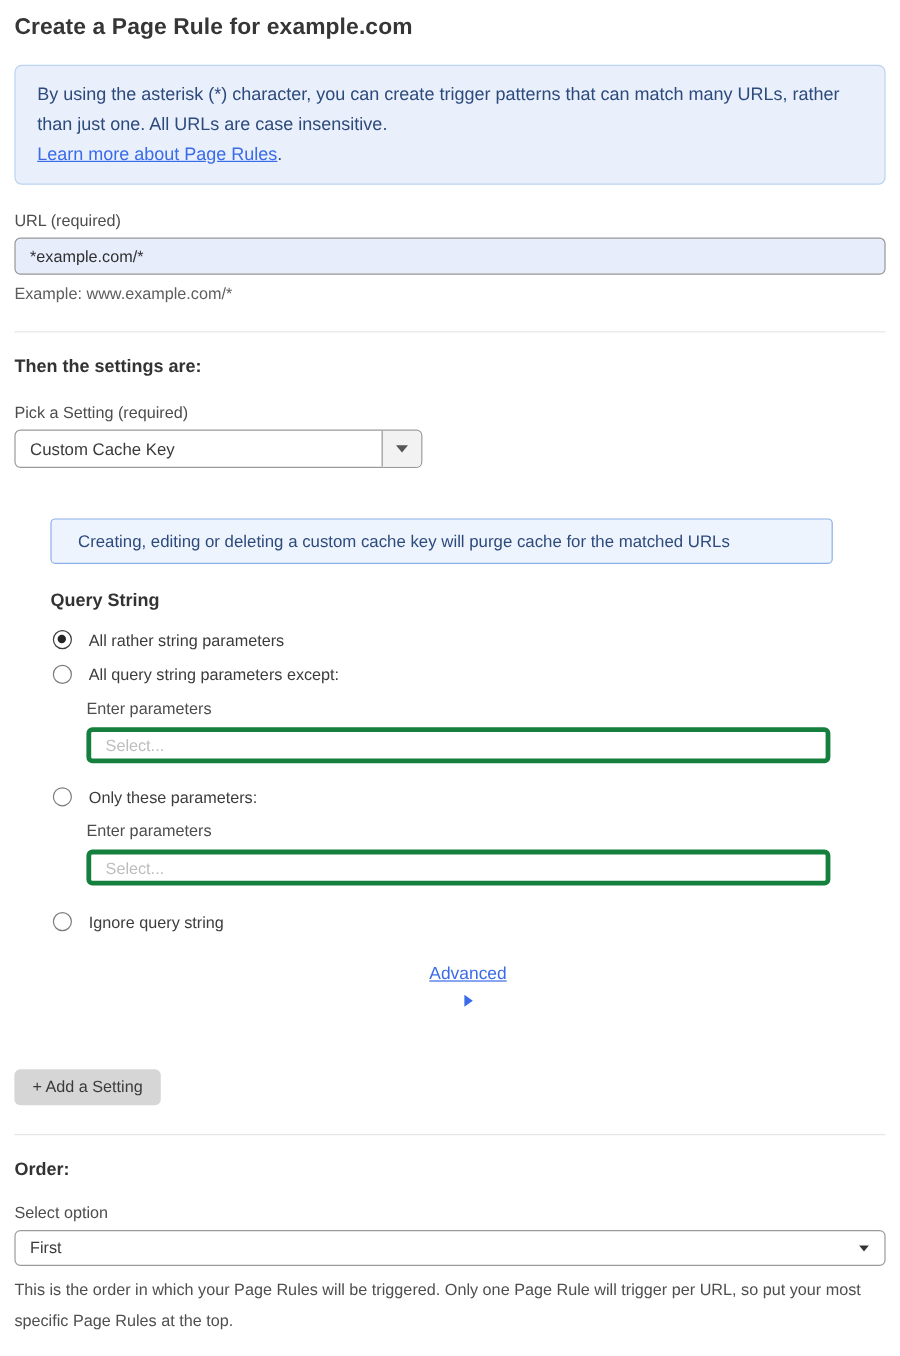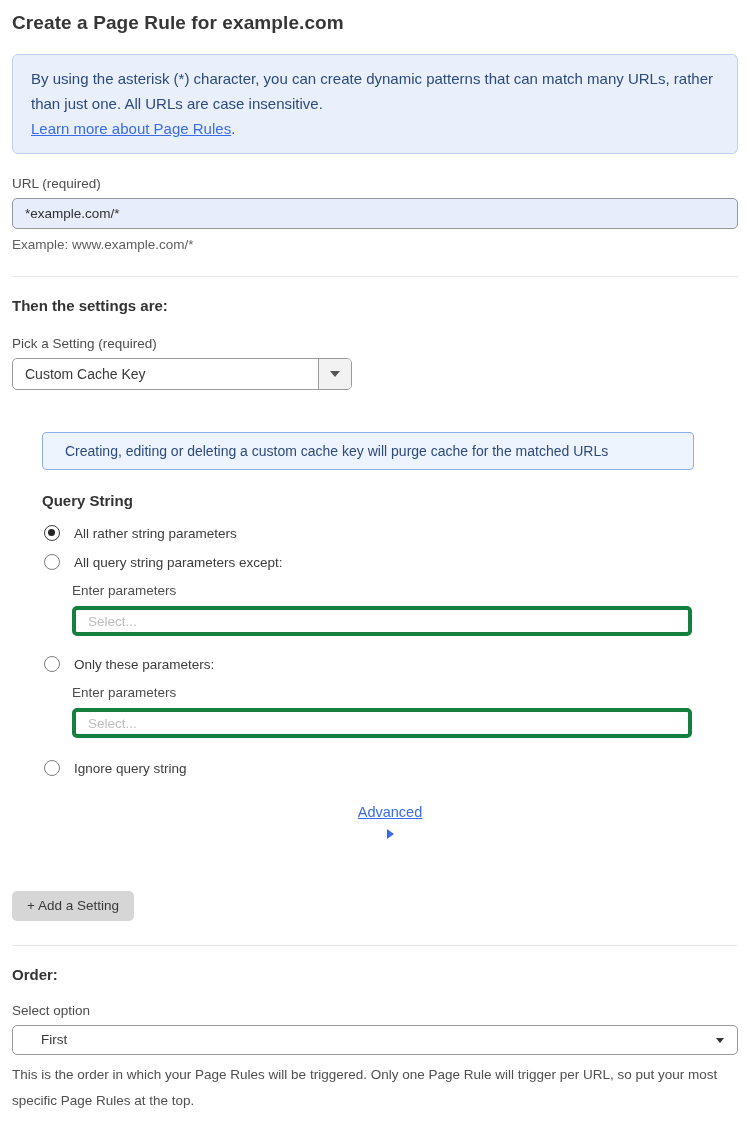--- a/index.html
+++ b/index.html
@@ -209,21 +209,21 @@
   .order-select {
     position: relative;
     width: 100%;
     height: 30px;
     border: 1px solid #9a9a9a;
     border-radius: 5px;
     background: #ffffff;
     font-size: 13.5px;
     color: #3a3a3a;
     line-height: 28px;
-    padding: 0 28px;
+    padding: 0 12px;
     cursor: pointer;
   }
   .order-select .caret-small {
     position: absolute;
     right: 13px; top: 12px;
     width: 0; height: 0;
     border-left: 4.5px solid transparent;
     border-right: 4.5px solid transparent;
     border-top: 5.5px solid #333333;
   }
@@ -236,21 +236,21 @@
   }
 </style>
 </head>
 <body>
 
 
 
 <h1 class="page-title">Create a Page Rule for example.com</h1>
 
 <div class="info-box">
-  <div>By using the asterisk (*) character, you can create dynamic patterns that can match many URLs, rather than just one. All URLs are case insensitive.</div>
+  <div>By using the asterisk (*) character, you can create trigger patterns that can match many URLs, rather than just one. All URLs are case insensitive.</div>
   <div><span class="link">Learn more about Page Rules</span><span class="suffix">.</span></div>
 </div>
 
 <div class="field-label">URL (required)</div>
 <input class="url-input" type="text" value="*example.com/*" style="">
 <div class="helper-text">Example: www.example.com/*</div>
 
 <hr class="divider">
 
 <div class="section-heading">Then the settings are:</div>

